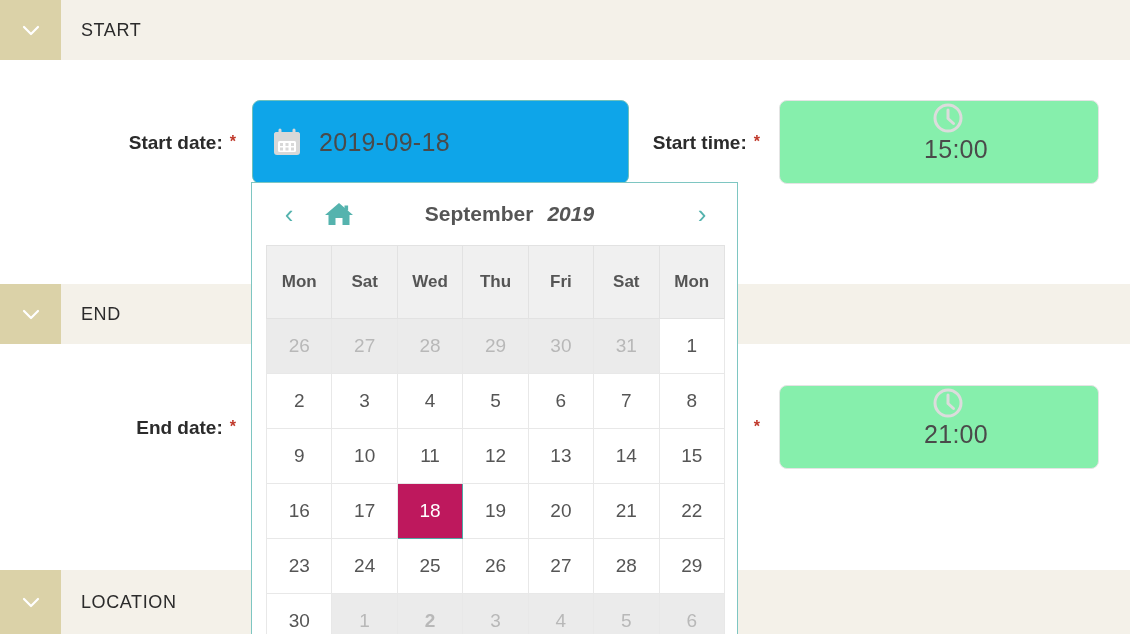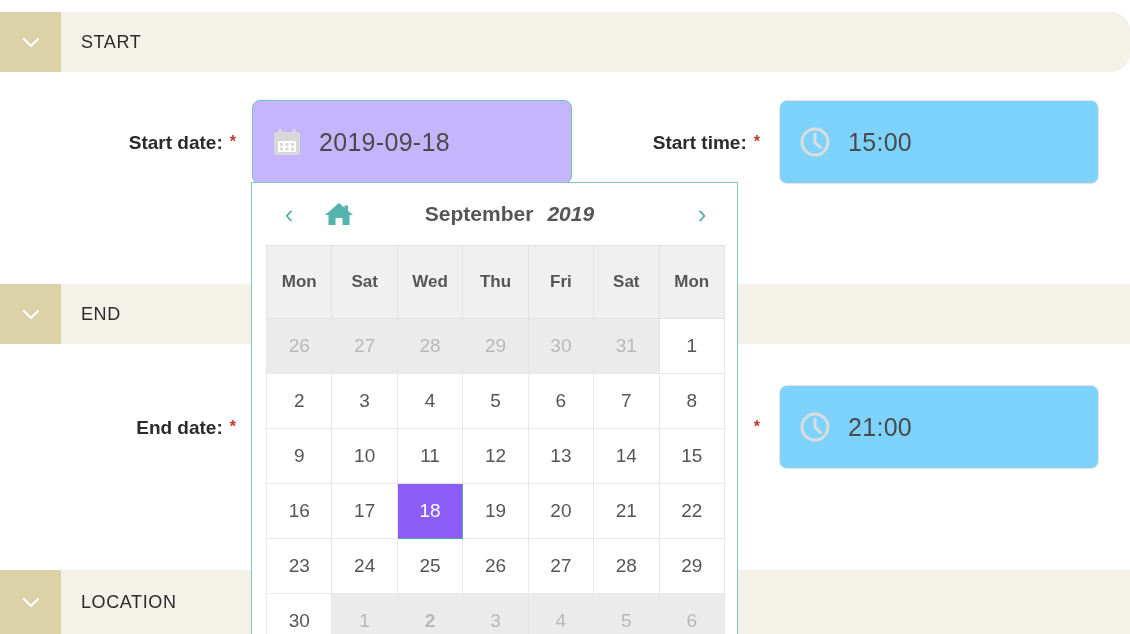--- a/index.html
+++ b/index.html
@@ -44,21 +44,21 @@
   }
   .section-title {
     font-size: 18px;
     letter-spacing: 0.6px;
     color: #2b2b2b;
     padding-left: 20px;
     font-weight: 400;
     white-space: nowrap;
   }
 
-  #band-start { top: 12px; border-radius: 19px; }
+  #band-start { top: 0; }
   #band-end   { top: 284px; }
   #band-location { top: 570px; height: 64px; }
 
   
   .form-row {
     position: absolute;
     left: 0;
     width: 1130px;
     display: flex;
     align-items: flex-start;
@@ -100,29 +100,30 @@
   }
   .input-value {
     font-size: 25px;
     color: #4a4a4a;
     font-weight: 400;
     margin-left: 16px;
     letter-spacing: 0.3px;
   }
   .date-input {
     left: 252px;
-    width: 320px;
+    width: 377px;
     border: 1px solid #6ec1bd;
-    background: #c4b5fd;
+    background: #0ea5e9;
   }
   .time-input {
     left: 779px;
     width: 320px;
     border: 1px solid #e4e4e4;
-    background: #7dd3fc;
+    background: #86efac;
+    flex-direction: column;
   }
 
   .icon-cal, .icon-clock { flex: 0 0 auto; display: block; }
 
   
   #datepicker {
     position: absolute;
     left: 251px;
     top: 182px;
     width: 487px;
@@ -185,21 +186,21 @@
     padding: 2px;
   }
   .dp-grid td.other-month {
     color: #b8b8b8;
     background: #ebebeb;
   }
   .dp-grid td.today {
     font-weight: bold;
   }
   .dp-grid td.selected {
-    background: #8b5cf6;
+    background: #be185d;
     color: #ffffff;
     border-color: #4fa9a5;
   }
 </style>
 </head>
 <body>
 
 <div class="section-band" id="band-start">
   <div class="section-toggle">
     <svg class="chevron-down" viewBox="0 0 20 20">

